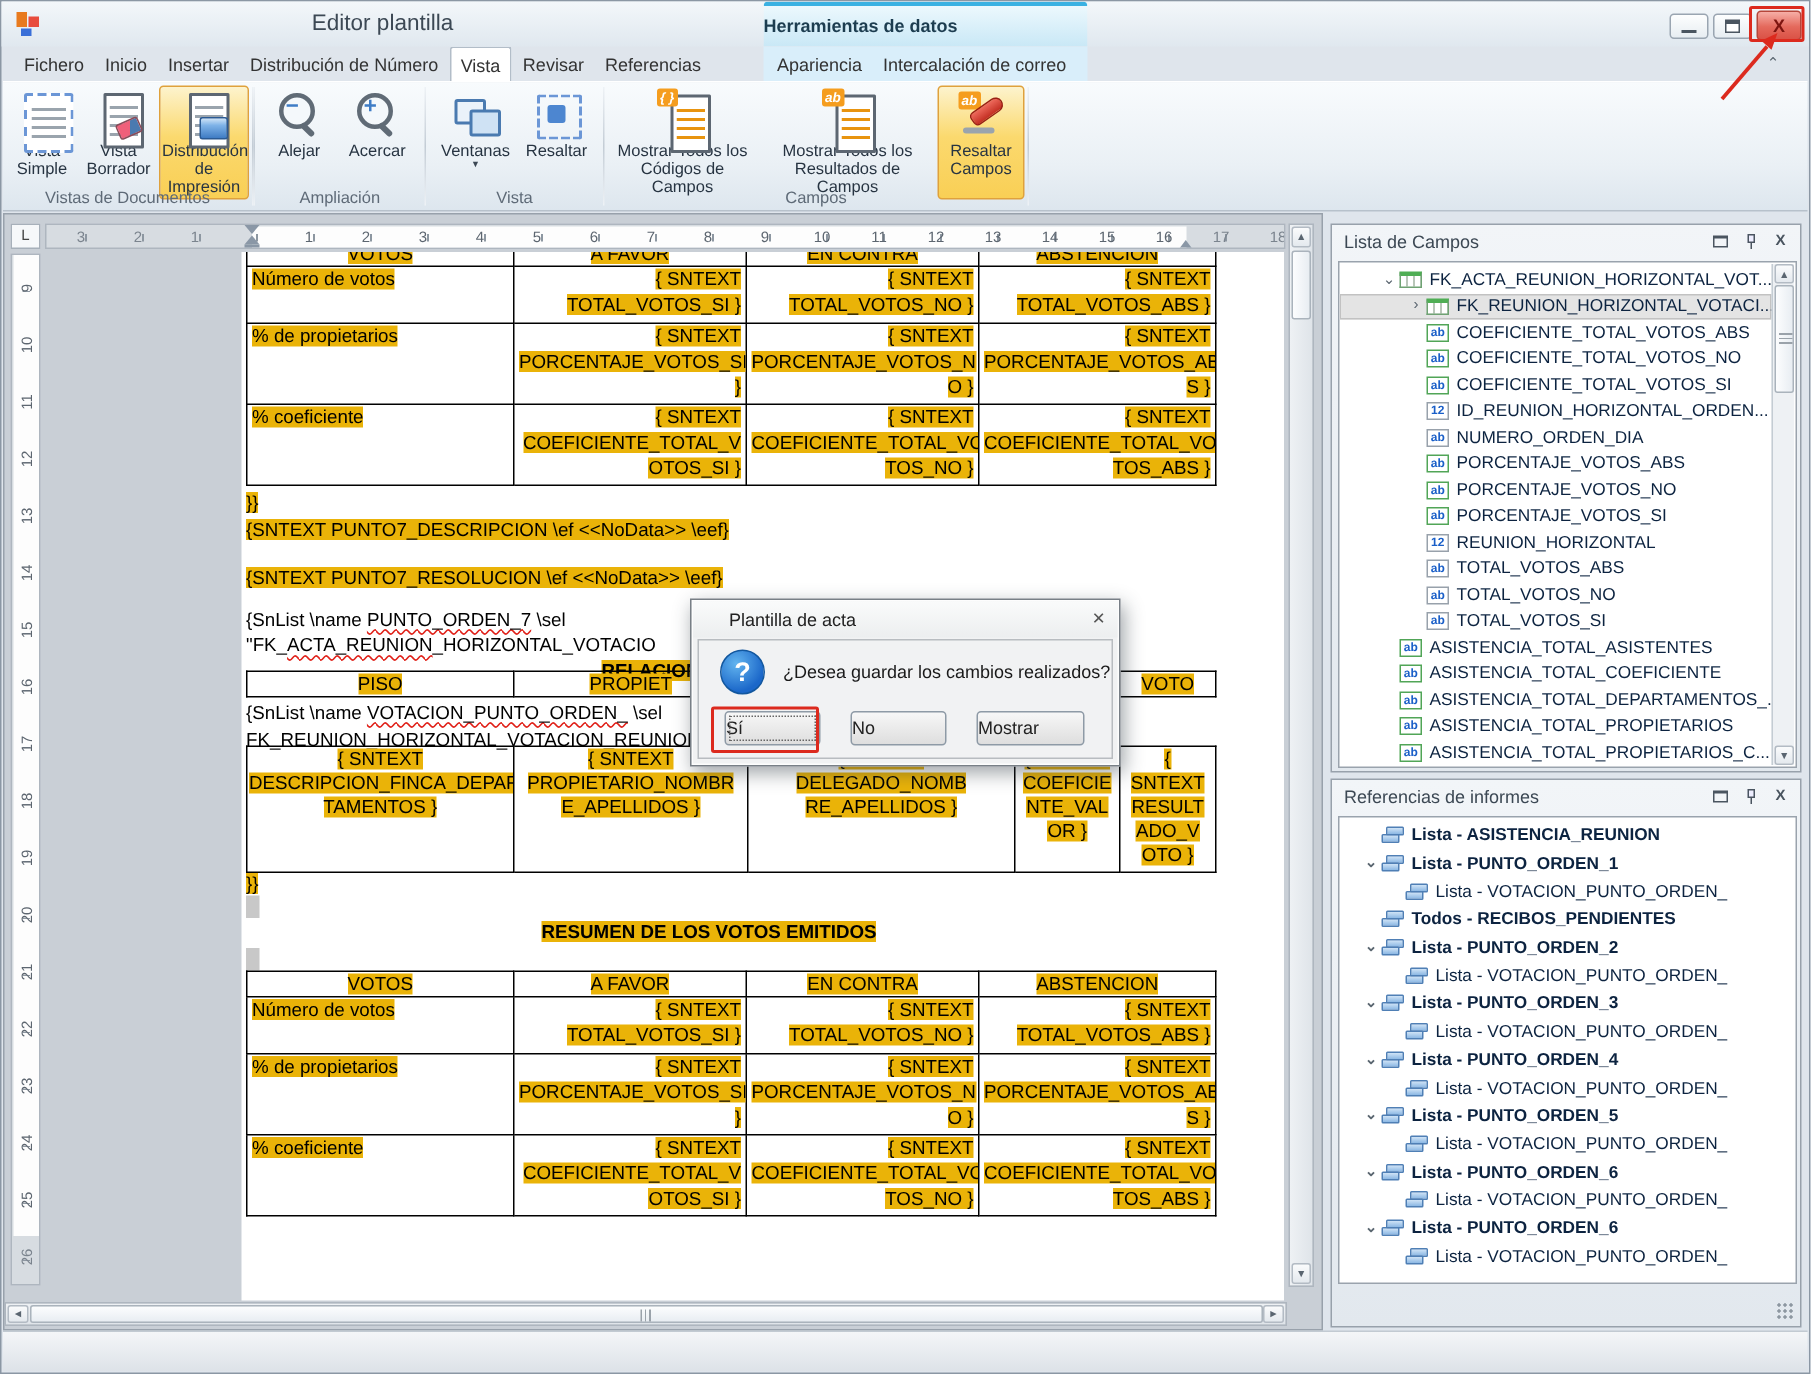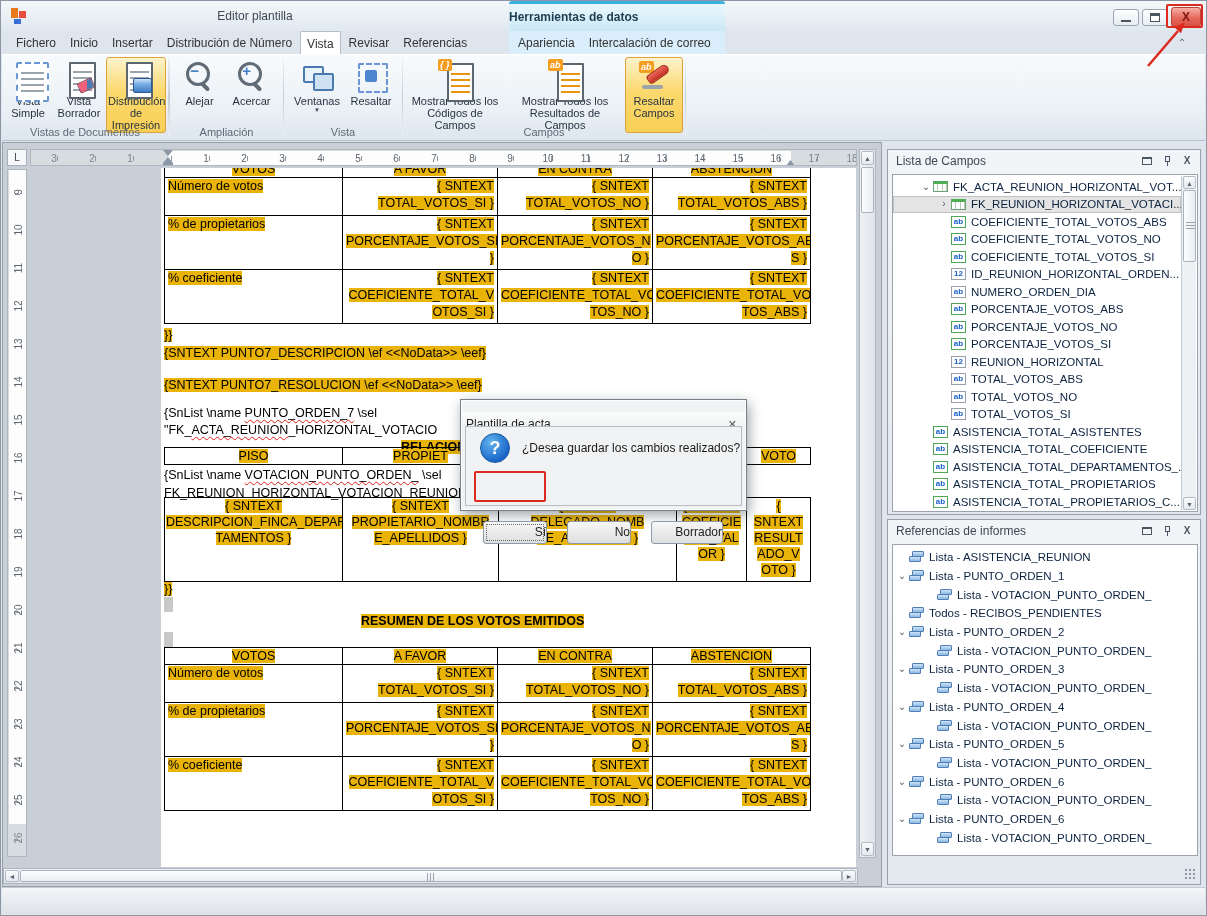--- a/index.html
+++ b/index.html
@@ -13,21 +13,21 @@
 
   
   .titlebar { position:absolute; left:0; top:0; right:0; height:30px;
     background:linear-gradient(#f3f7fa,#e0e8ef); }
   .app-icon { position:absolute; left:10px; top:7px; width:16px; height:16px; }
   .app-icon i { position:absolute; display:block; }
   .app-icon .sq1 { left:0; top:0; width:7px; height:10px; background:#e87a1e; }
   .app-icon .sq2 { left:8px; top:3px; width:7px; height:7px; background:#e84c3d; }
   .app-icon .sq3 { left:3px; top:11px; width:7px; height:5px; background:#3a6fd8; }
   .wtitle { position:absolute; left:0; top:0; width:508px; height:30px; line-height:30px;
-    text-align:center; font-size:12px; color:#3c4854; }
+    text-align:center; font-size:15px; color:#3c4854; }
   .ctxband { position:absolute; left:508px; top:0; width:216px; height:30px;
     background:linear-gradient(#ecf8fd,#c9e8f6); border-top:3px solid #3ab1e2;
     border-radius:3px 3px 0 0; text-align:left; font-weight:bold; font-size:12px;
     color:#1d3d50; line-height:26px; }
   .winbtn { position:absolute; top:8px; height:17px; border:1px solid #9aa5b1; border-radius:3px;
     background:linear-gradient(#fdfefe,#e7edf2); text-align:center; cursor:default; }
   .btn-min { left:1112px; width:26px; }
   .btn-min i { display:block; margin:10px auto 0; width:10px; height:2px; background:#4a5560; }
   .btn-rest { left:1141px; width:26px; }
   .btn-rest i { display:block; margin:3px auto 0; width:10px; height:9px;
@@ -207,21 +207,21 @@
     overflow:hidden; }
   .p-fields .pcontent { width:306px; height:338px; }
   .p-explorer .pcontent { width:306px; height:312px; }
   .ptree { position:absolute; left:0; top:3px; right:16px; }
   .p-explorer .ptree { right:0; }
   .trow { display:flex; align-items:center; height:17.5px; font-size:11.5px; color:#0c2340;
     white-space:nowrap; overflow:hidden; }
   .erow { height:18.7px; }
   .arr { width:14px; color:#5a6670; font-size:10px; line-height:10px; text-align:center; flex:none; }
   .lvl2 { padding-left:26px; } .lvl3 { padding-left:44px; }
-  .elvl1 { padding-left:2px; } .elvl2 { padding-left:30px; }
+  .elvl1 { padding-left:14px;font-weight:bold; } .elvl2 { padding-left:30px; }
   .stsel { background:#e4e4e4; box-shadow:inset 0 0 0 1px #c2c2c2; }
   .fico { flex:none; width:15px; height:12px; margin-right:5px; background:#fff;
     border:1px solid #98a1ab; color:#1a5fc8; font-size:8px; font-weight:bold; line-height:10px;
     text-align:center; }
   .fico-table { height:11px; border:1px solid #6fa273; border-top:3px solid #4fae54;
     background:repeating-linear-gradient(90deg,#fff 0 3.5px,#b9c6b9 3.5px 4.5px); }
   .fico-ab-green { border-color:#51a557; }
   .fico-num { color:#1a5fc8; }
   .eico { position:relative; flex:none; width:15px; height:12px; margin-right:5px; }
   .eico::before,.eico::after { content:""; position:absolute; width:10px; height:4px;
@@ -240,32 +240,32 @@
   
   .statusbar { position:absolute; left:1px; right:1px; bottom:1px; height:27px;
     background:linear-gradient(#f4f6f8,#dde2e8); border-top:1px solid #c2cad2; }
 
   
   .dialog { position:absolute; left:460px; top:399px; width:287px; height:112px;
     background:#f1f2f3; border:1px solid #787f86; box-shadow:2px 4px 12px rgba(40,50,60,.45),
     inset 0 0 0 1px #fdfdfd; z-index:40; }
   .dlg-title { position:absolute; left:1px; top:1px; right:1px; height:24px;
     background:linear-gradient(#fafbfb,#eceeef); font-size:12px; color:#222;
-    line-height:24px; padding-left:4px;margin-top:11px; }
+    line-height:24px; padding-left:24px; }
   .dlg-close { position:absolute; right:8px; top:0; font-size:11px; color:#555; }
   .dlg-body { position:absolute; left:4px; right:4px; top:26px; bottom:4px;
     border:1px solid #b8bcc0; background:#f1f2f3; }
   .qicon {  position:absolute; left:14px; top:6px; width:30px; height:30px; border-radius:50%;
     background:radial-gradient(circle at 35% 30%,#62b4ef,#1b67c9 70%); border:1px solid #12579e;
     color:#fff; font-weight:bold; font-size:18px; text-align:center; line-height:29px; }
   .dlg-msg { position:absolute; left:56px; top:14px; font-size:12px; color:#1a1a1a; }
   .dlg-btns { position:absolute; left:0; right:0; bottom:8px; height:23px; }
   .dbtn { position:absolute; height:23px; background:linear-gradient(#f7f7f7,#dedede);
-    border:1px solid #8e9aa6; border-radius:3px; font-size:12px; color:#222; text-align:right;
-    line-height:21px;margin-top:47px; }
+    border:1px solid #8e9aa6; border-radius:3px; font-size:12px; color:#222; text-align:left;
+    line-height:21px; }
   .dbtn.focus { outline:1px dotted #666; outline-offset:-4px; }
   .db-si { left:17px; width:64px; } .db-no { left:101px; width:64px; } .db-ca { left:185px; width:72px; }
 
   
   .annot { position:absolute; border:2px solid #dc2a1e; border-radius:2px; z-index:50; }
   .annot-close { left:1166px; top:4px; width:37px; height:24px; }
   .annot-si { left:474px; top:471px; width:72px; height:31px; }
   .annot-arrow { position:absolute; left:1118px; top:14px; z-index:50; }
 </style>
 </head>
@@ -916,21 +916,21 @@
   <div class="dlg-title">
     <span>Plantilla de acta</span>
     <span class="dlg-close">✕</span>
   </div>
   <div class="dlg-body">
     <div class="qicon">?</div>
     <div class="dlg-msg">¿Desea guardar los cambios realizados?</div>
     <div class="dlg-btns">
       <div class="dbtn db-si focus">Sí</div>
       <div class="dbtn db-no">No</div>
-      <div class="dbtn db-ca">Borrador</div>
+      <div class="dbtn db-ca">Mostrar</div>
     </div>
   </div>
 </div>
 
 <div class="annot annot-close"></div>
 <div class="annot annot-si"></div>
 <svg class="annot-arrow" width="76" height="56">
   <line x1="30" y1="52" x2="60" y2="17" stroke="#dc2a1e" stroke-width="2.5"></line>
   <polygon points="67,8 63,19.2 56.2,13.2" fill="#dc2a1e"></polygon>
 </svg>

